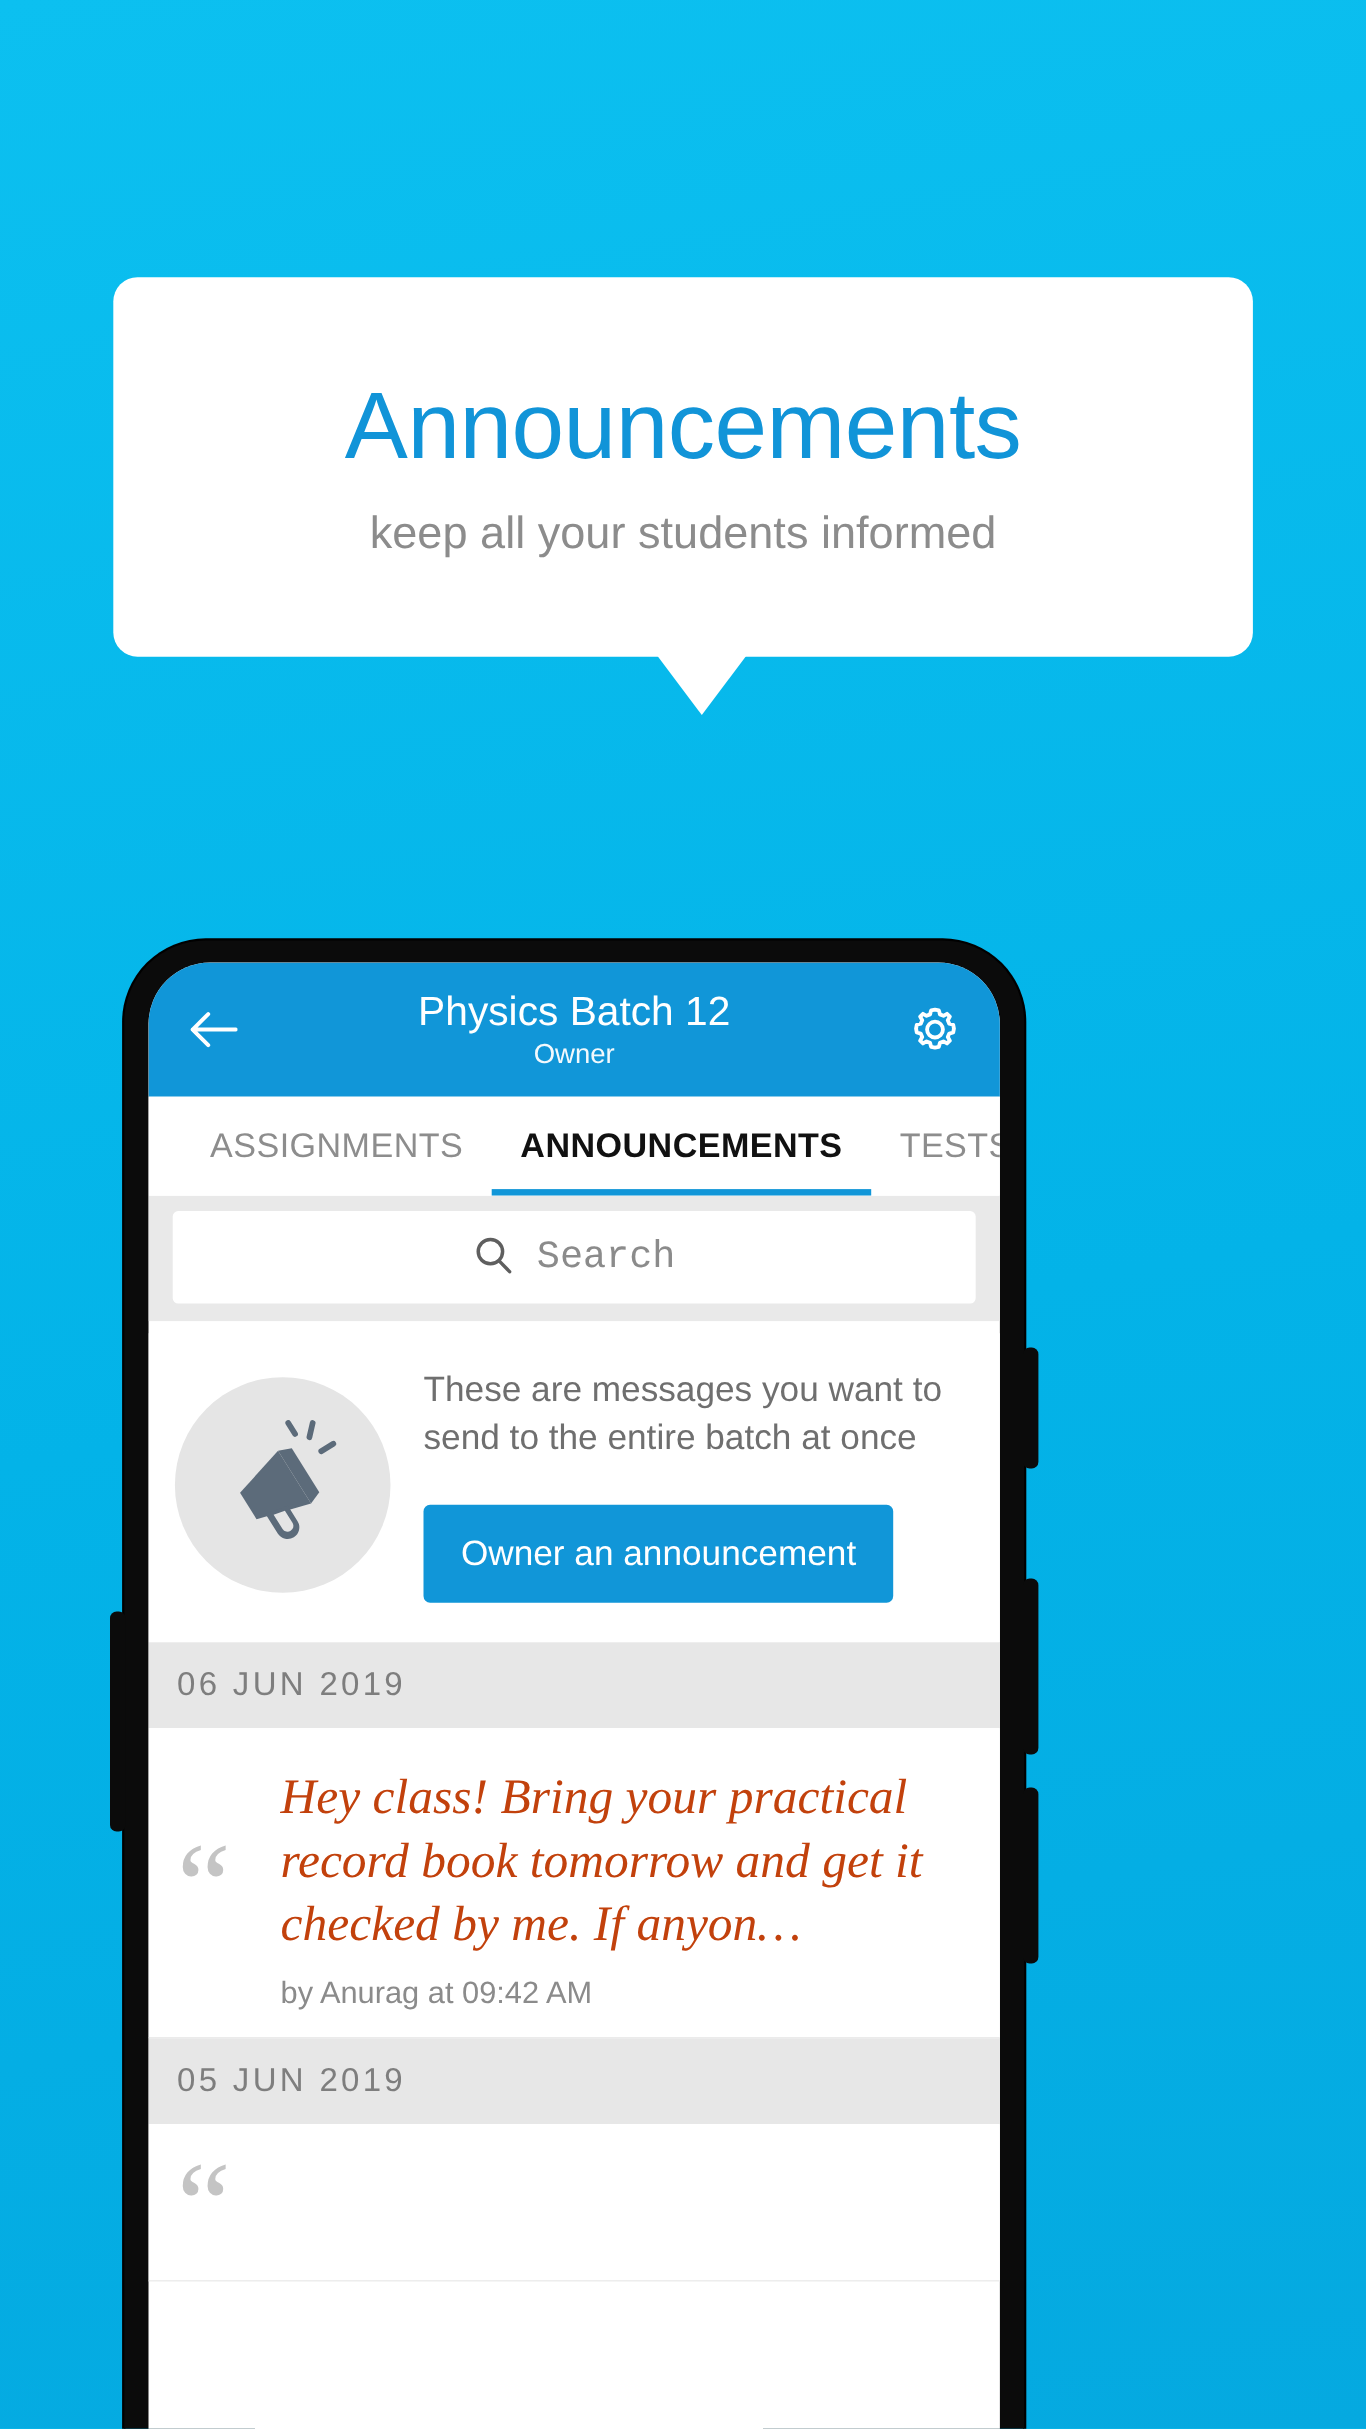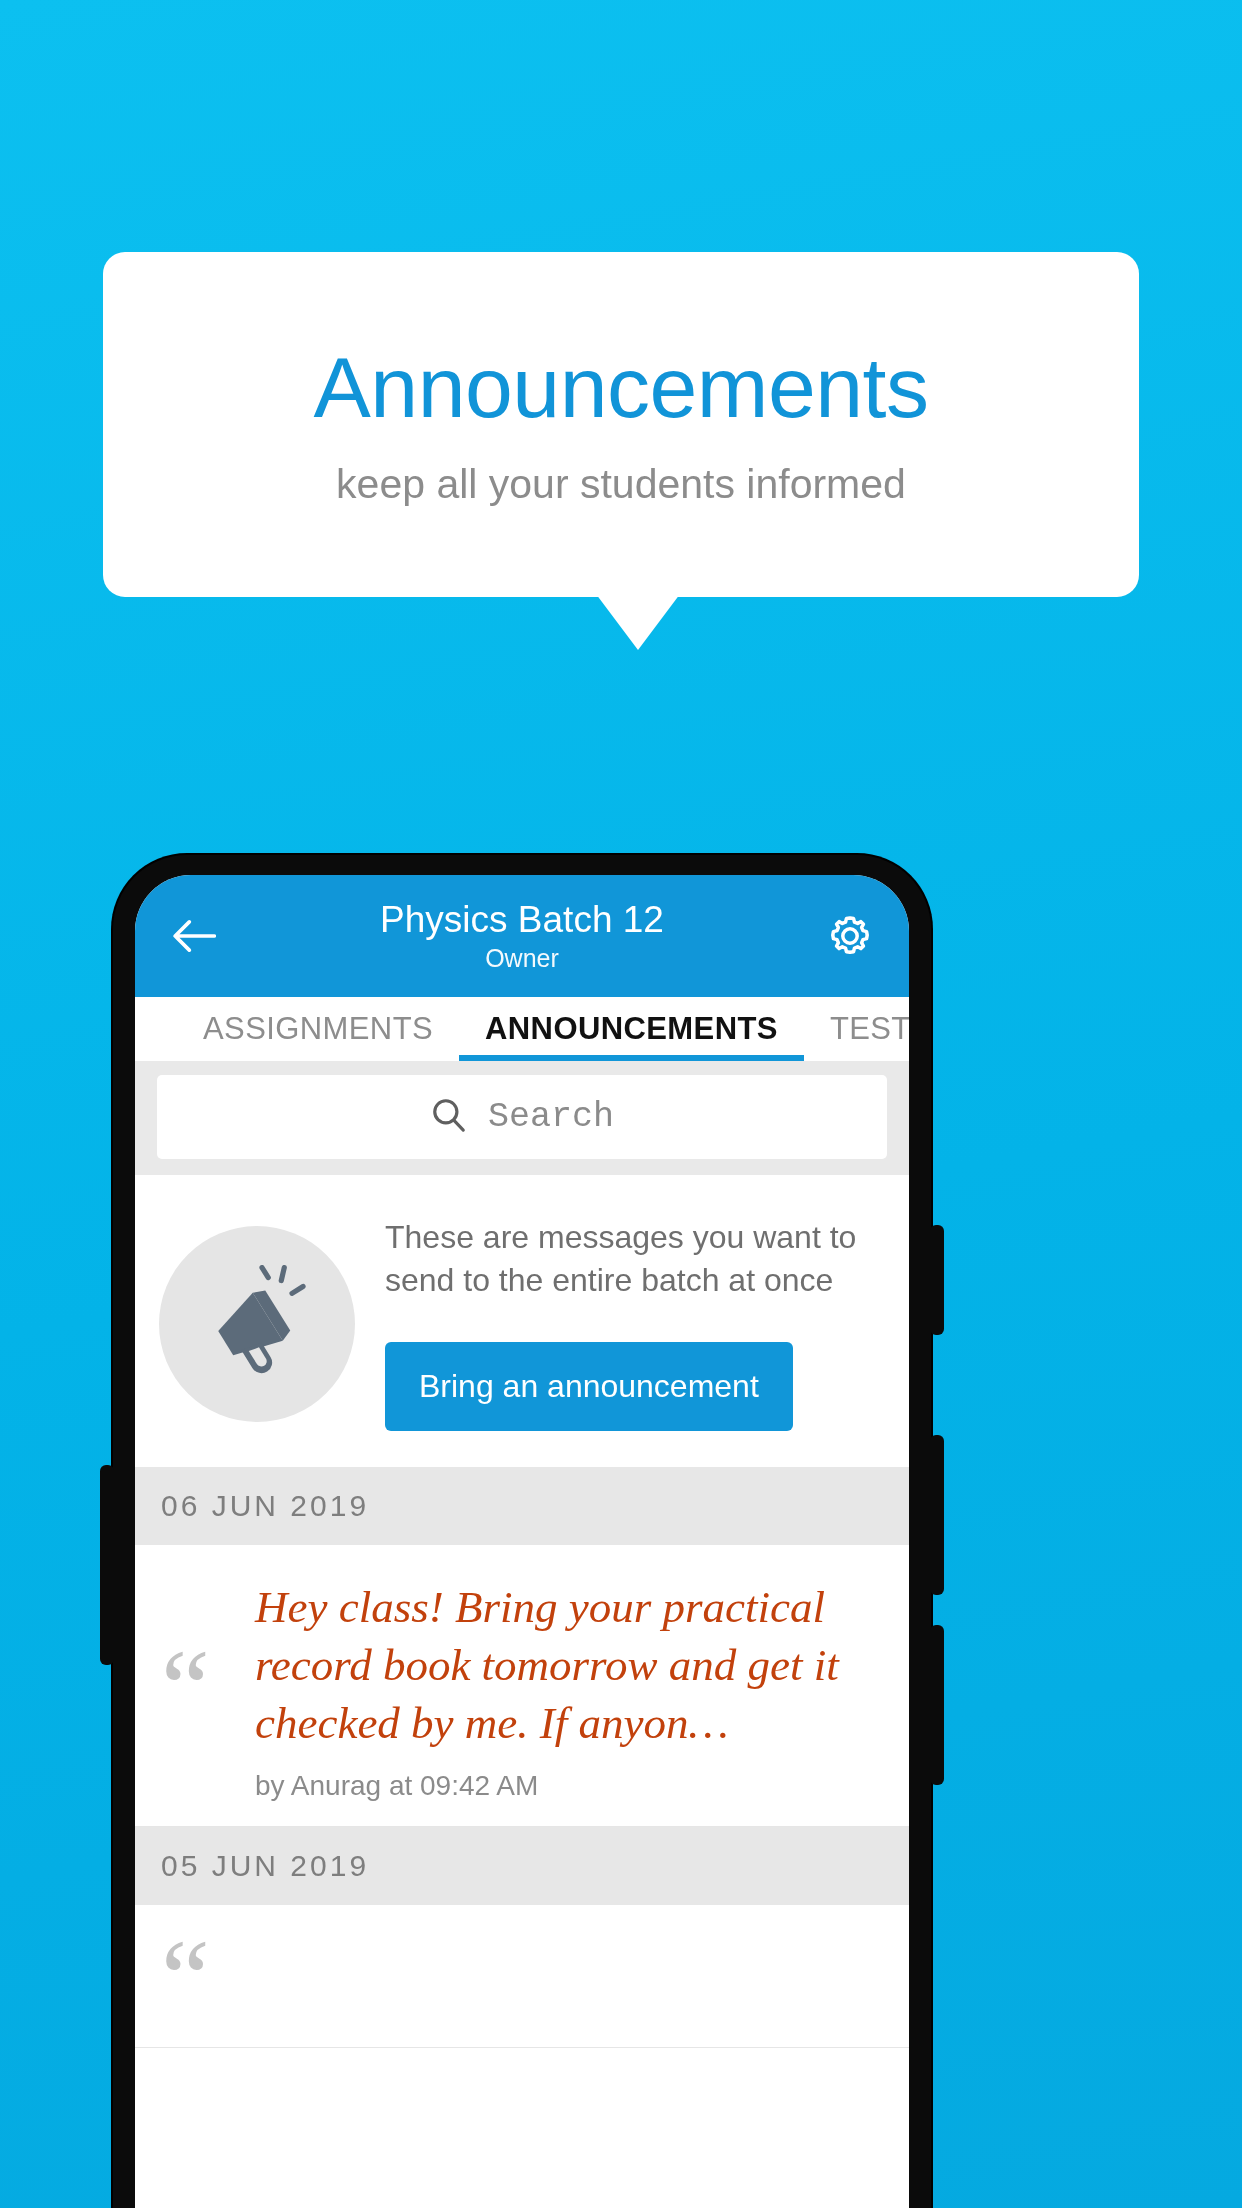--- a/index.html
+++ b/index.html
@@ -144,25 +144,25 @@
     flex: 1;
     text-align: center;
     color: #ffffff;
   }
   #app-title { font-size: 37px; font-weight: 400; line-height: 1.16; }
   #app-subtitle { font-size: 25px; font-weight: 400; opacity: .95; margin-top: 3px; }
   .appbar-icon { width: 58px; display: flex; align-items: center; justify-content: center; }
 
   
   #tabs {
-    height: 64px;
+    height: 90px;
     background: #ffffff;
     display: flex;
     align-items: stretch;
-    padding-left: 42px;
+    padding-left: 30px;
     position: relative;
     overflow: hidden;
   }
   .tab {
     display: flex;
     align-items: center;
     padding: 0 26px;
     font-size: 31px;
     letter-spacing: 0.4px;
     color: #8d8d8d;
@@ -346,21 +346,21 @@
             <g stroke="#5c6b7a" stroke-width="4.4" stroke-linecap="round">
               <path d="M80 22 L80 12"></path>
               <path d="M88 30 L96 22"></path>
               <path d="M90 44 L101 44"></path>
             </g>
           </g>
         </svg>
       </div>
       <div id="empty-right">
         <div id="empty-text">These are messages you want to send to the entire batch at once</div>
-        <button id="announce-btn">Bring an announcement</button>
+        <button id="announce-btn">Owner an announcement</button>
       </div>
     </div>
 
     <div class="date-header">06  JUN  2019</div>
     <div class="announcement">
       <div class="quote-mark">“</div>
       <div class="ann-body">
         <div class="ann-text">Hey class! Bring your practical record book tomorrow and get it checked by me. If anyon…</div>
         <div class="ann-meta">by Anurag at 09:42 AM</div>
       </div>

